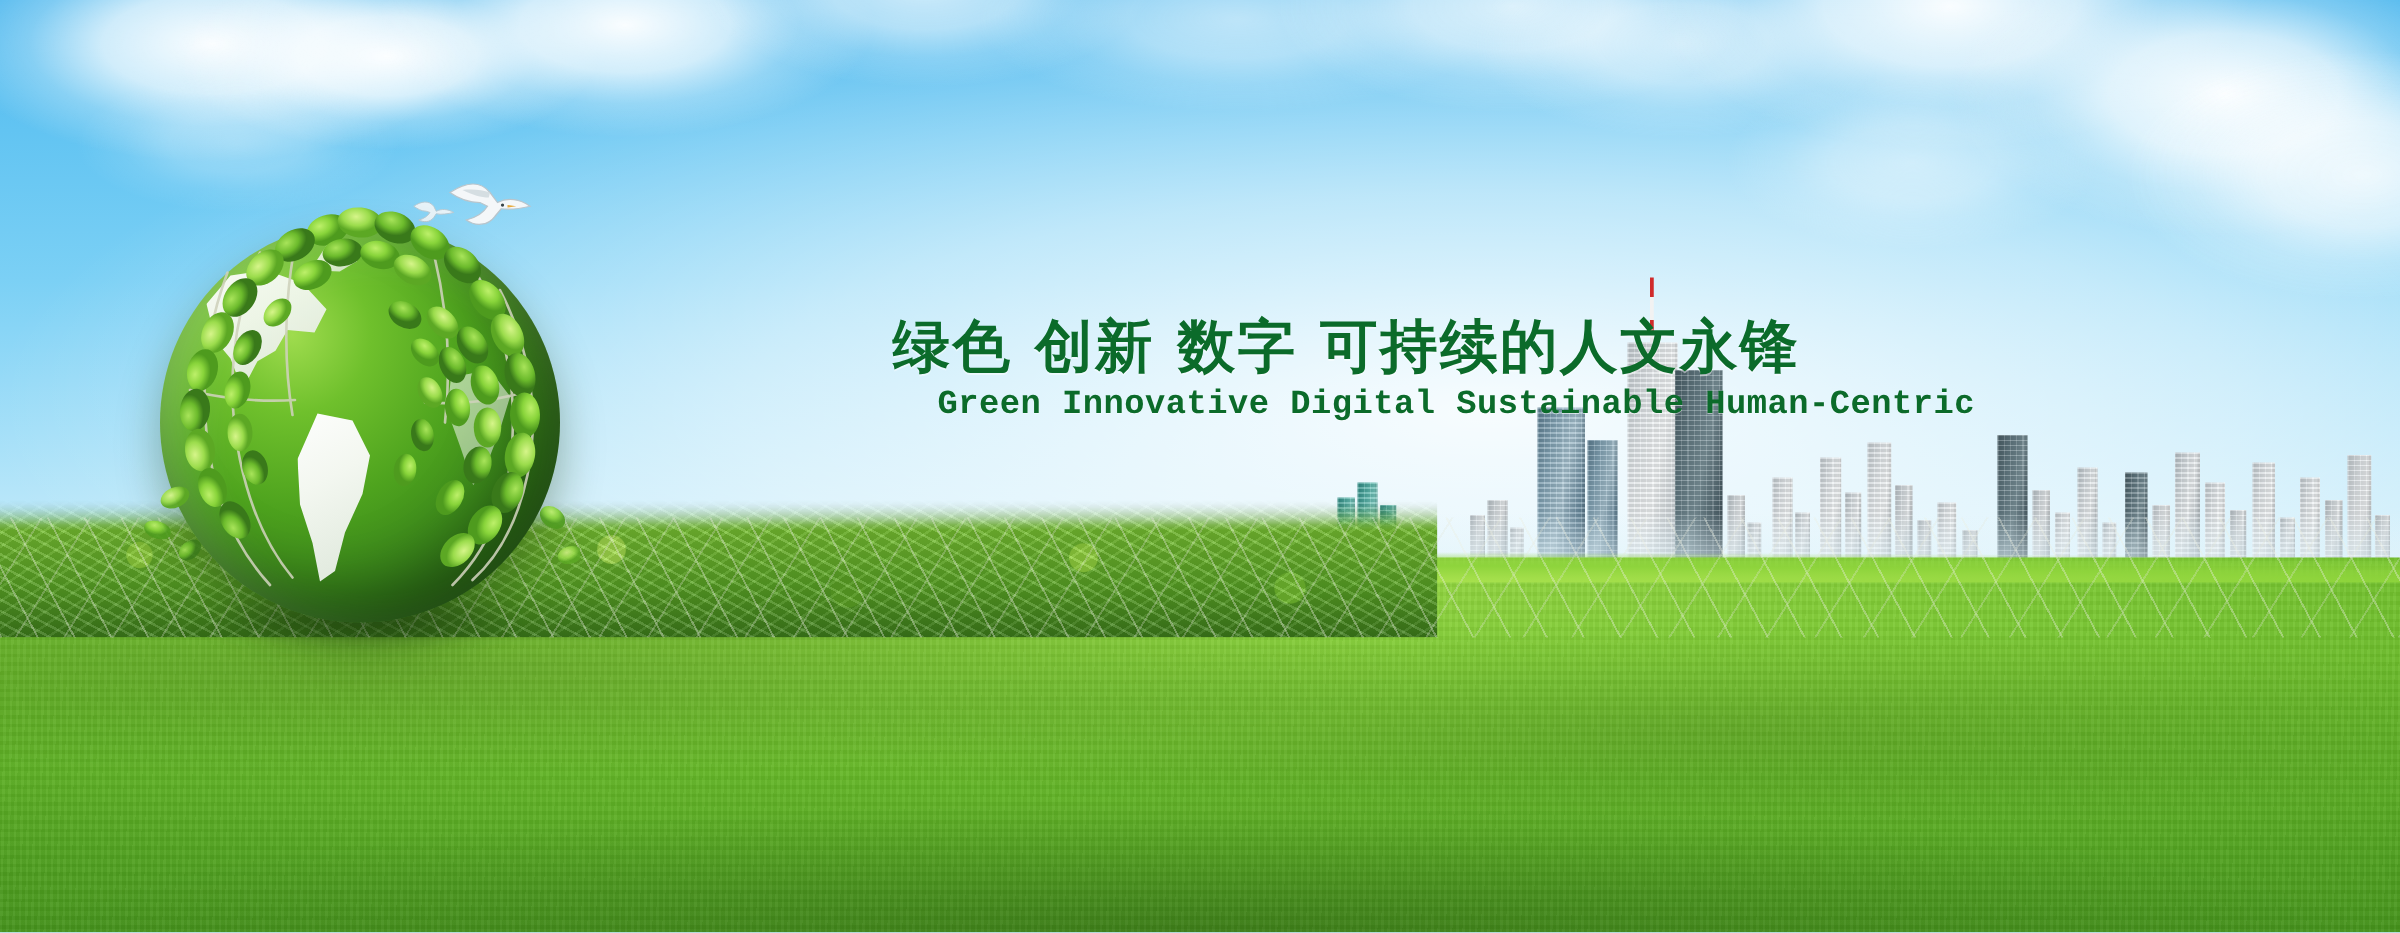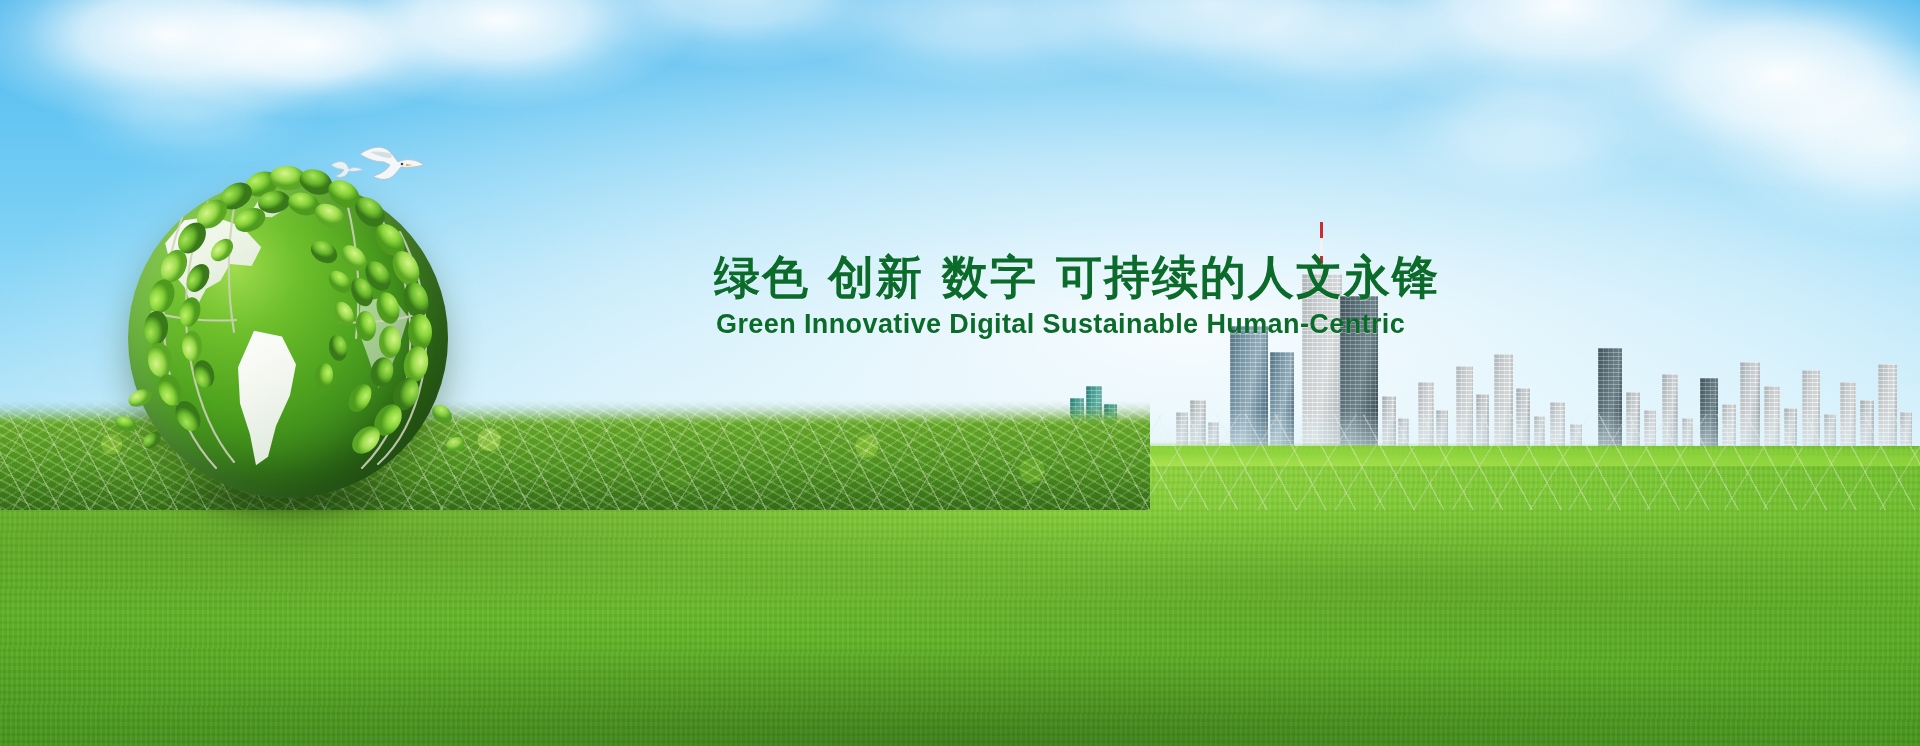--- a/index.html
+++ b/index.html
@@ -235,28 +235,29 @@
     font-size:46px;
     font-weight:700;
     letter-spacing:2px;
     line-height:1.12;
     color:#0b6b2a;
     white-space:nowrap;
     text-shadow:0 1px 0 rgba(255,255,255,.45);
   }
   .headline .en{
     margin:6px 0 0 2px;
-    font-family:Liberation Sans, sans-serif;
+    font-family:Liberation Mono, monospace;
     font-size:27px;
     font-weight:700;
     letter-spacing:.4px;
     line-height:1.1;
     color:#0b6b2a;
     white-space:nowrap;
     text-shadow:0 1px 0 rgba(255,255,255,.45);
+    text-align:center;
   }
 </style>
 </head>
 <body>
 
 <div class="banner">
 
   <div class="sky"></div>
 
   <div>

